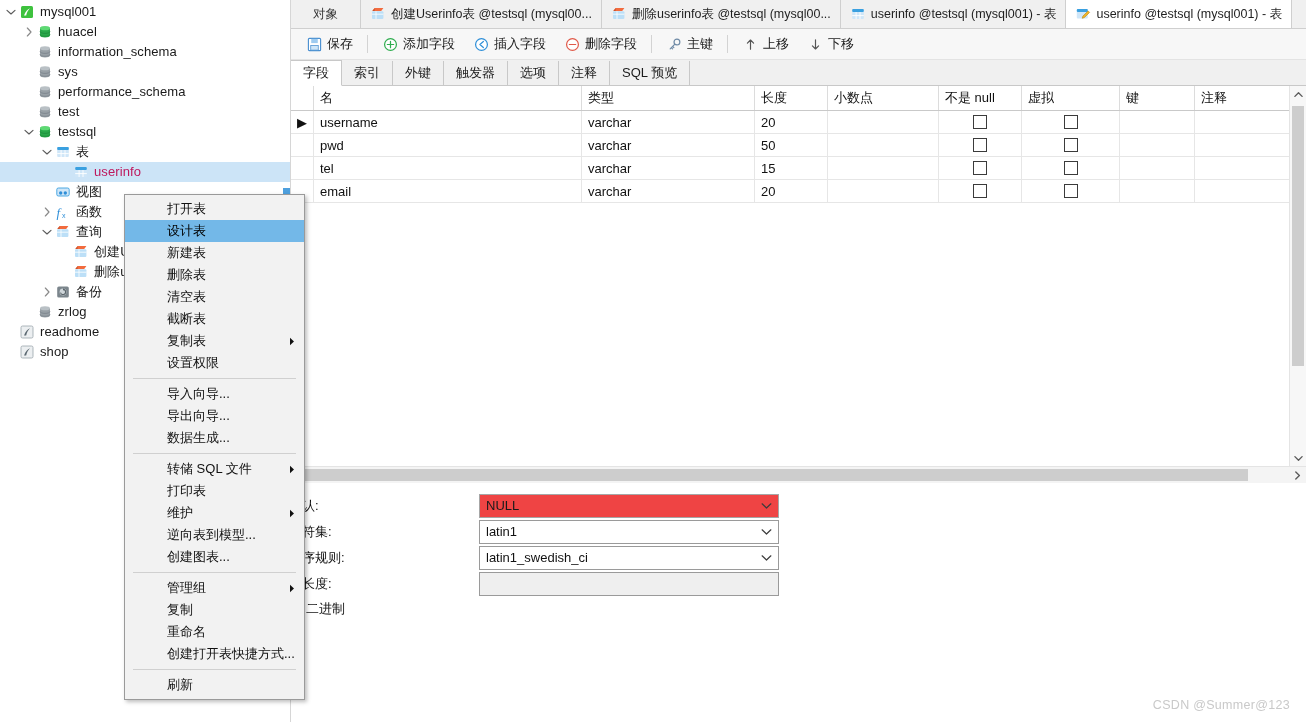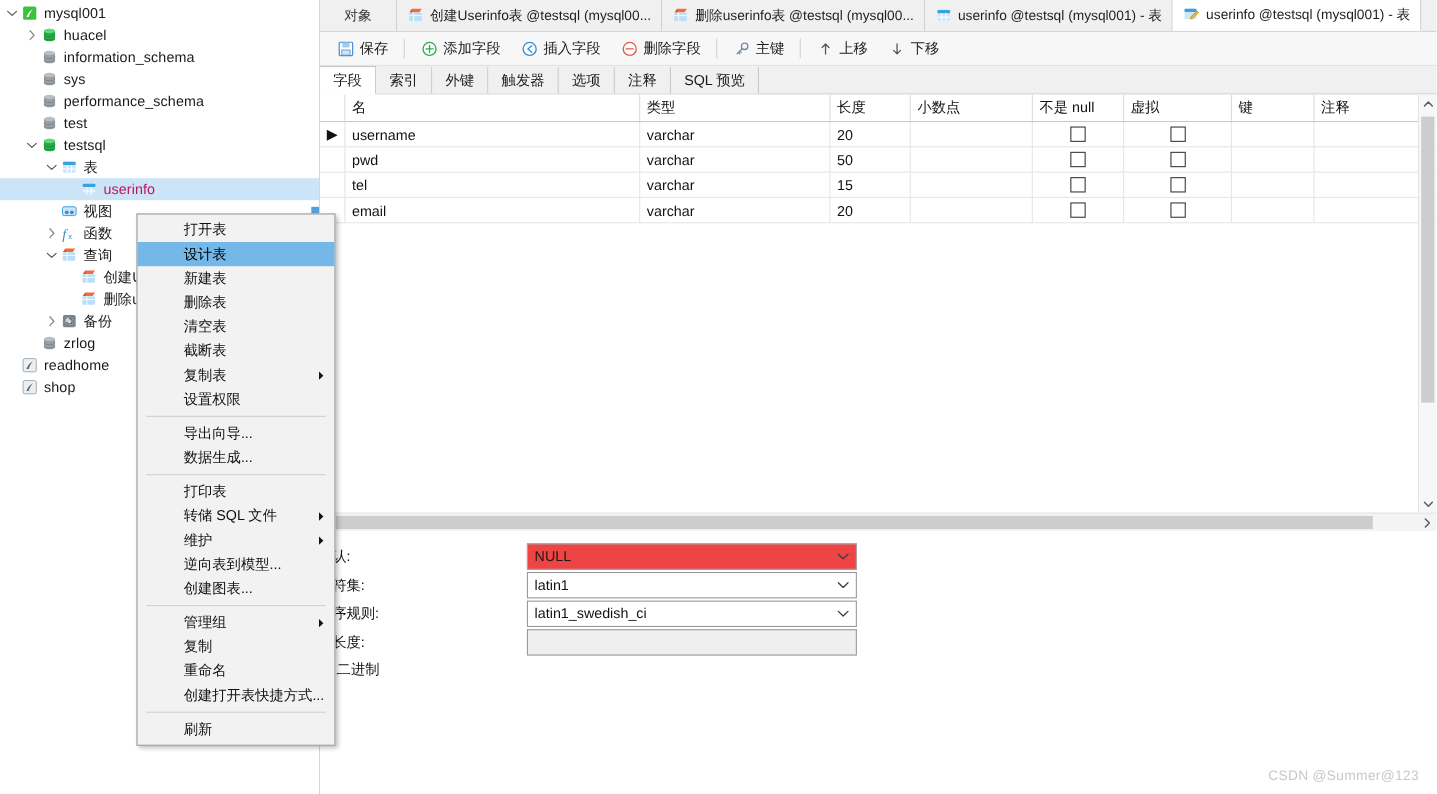--- a/index.html
+++ b/index.html
@@ -39,21 +39,21 @@
   .treeScrollThumb{
     position:absolute;right:0;top:188px;width:7px;height:40px;
     background:#2f8fd8;opacity:.85;border-radius:0;
   }
 
   
   .main{flex:1;display:flex;flex-direction:column;position:relative;background:#fff;min-width:0;}
 
   
   .tabstrip{
-    height:28px;background:#f0f0f0;display:flex;align-items:flex-end;
+    height:28px;background:#f0f0f0;display:flex;align-items:flex-start;
     border-bottom:1px solid #cfcfcf;overflow:hidden;
   }
   .wtab{
     display:flex;align-items:center;gap:5px;padding:0 9px;height:28px;
     font-size:12.5px;color:#1f1f1f;white-space:nowrap;
     border-right:1px solid #cfcfcf;background:#f0f0f0;cursor:default;
     max-width:250px;overflow:hidden;
   }
   .wtab.objects{padding:0 22px;color:#333;}
   .wtab.active{background:#ffffff;border-bottom:1px solid #ffffff;}
@@ -705,29 +705,30 @@
       <div class="mi"><span>删除表</span></div>
       <div class="mi"><span>清空表</span></div>
       <div class="mi"><span>截断表</span></div>
       <div class="mi"><span>复制表</span><span class="sub">
           <svg width="6" height="9" viewBox="0 0 6 9">
             <path d="M1 .7L5 4.5 1 8.3z" fill="#111"></path>
           </svg>
         </span></div>
       <div class="mi"><span>设置权限</span></div>
       <div class="msep"></div>
+      <div class="mi"><span>导入向导...</span></div>
       <div class="mi"><span>导出向导...</span></div>
       <div class="mi"><span>数据生成...</span></div>
       <div class="msep"></div>
-      <div class="mi"><span>打印表</span></div>
       <div class="mi"><span>转储 SQL 文件</span><span class="sub">
           <svg width="6" height="9" viewBox="0 0 6 9">
             <path d="M1 .7L5 4.5 1 8.3z" fill="#111"></path>
           </svg>
         </span></div>
+      <div class="mi"><span>打印表</span></div>
       <div class="mi"><span>维护</span><span class="sub">
           <svg width="6" height="9" viewBox="0 0 6 9">
             <path d="M1 .7L5 4.5 1 8.3z" fill="#111"></path>
           </svg>
         </span></div>
       <div class="mi"><span>逆向表到模型...</span></div>
       <div class="mi"><span>创建图表...</span></div>
       <div class="msep"></div>
       <div class="mi"><span>管理组</span><span class="sub">
           <svg width="6" height="9" viewBox="0 0 6 9">

